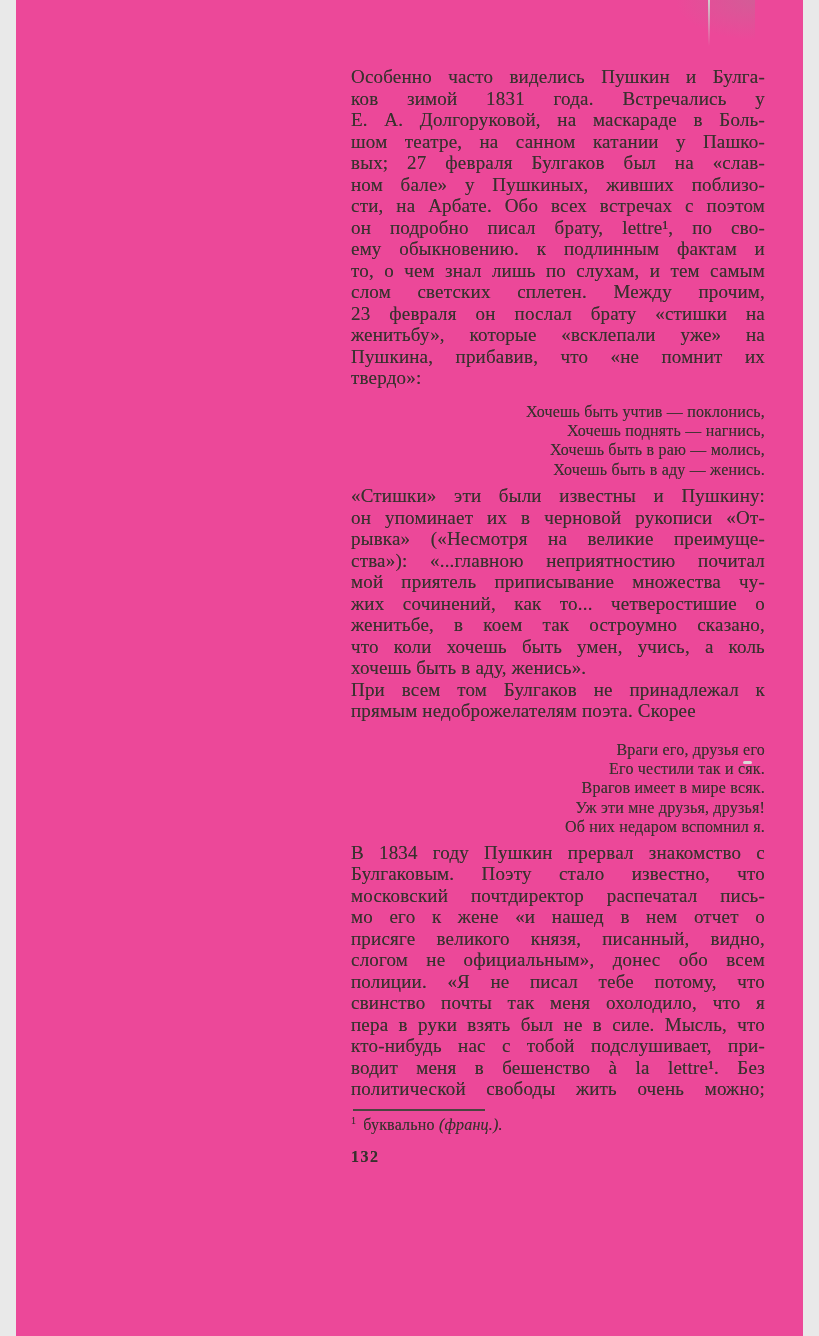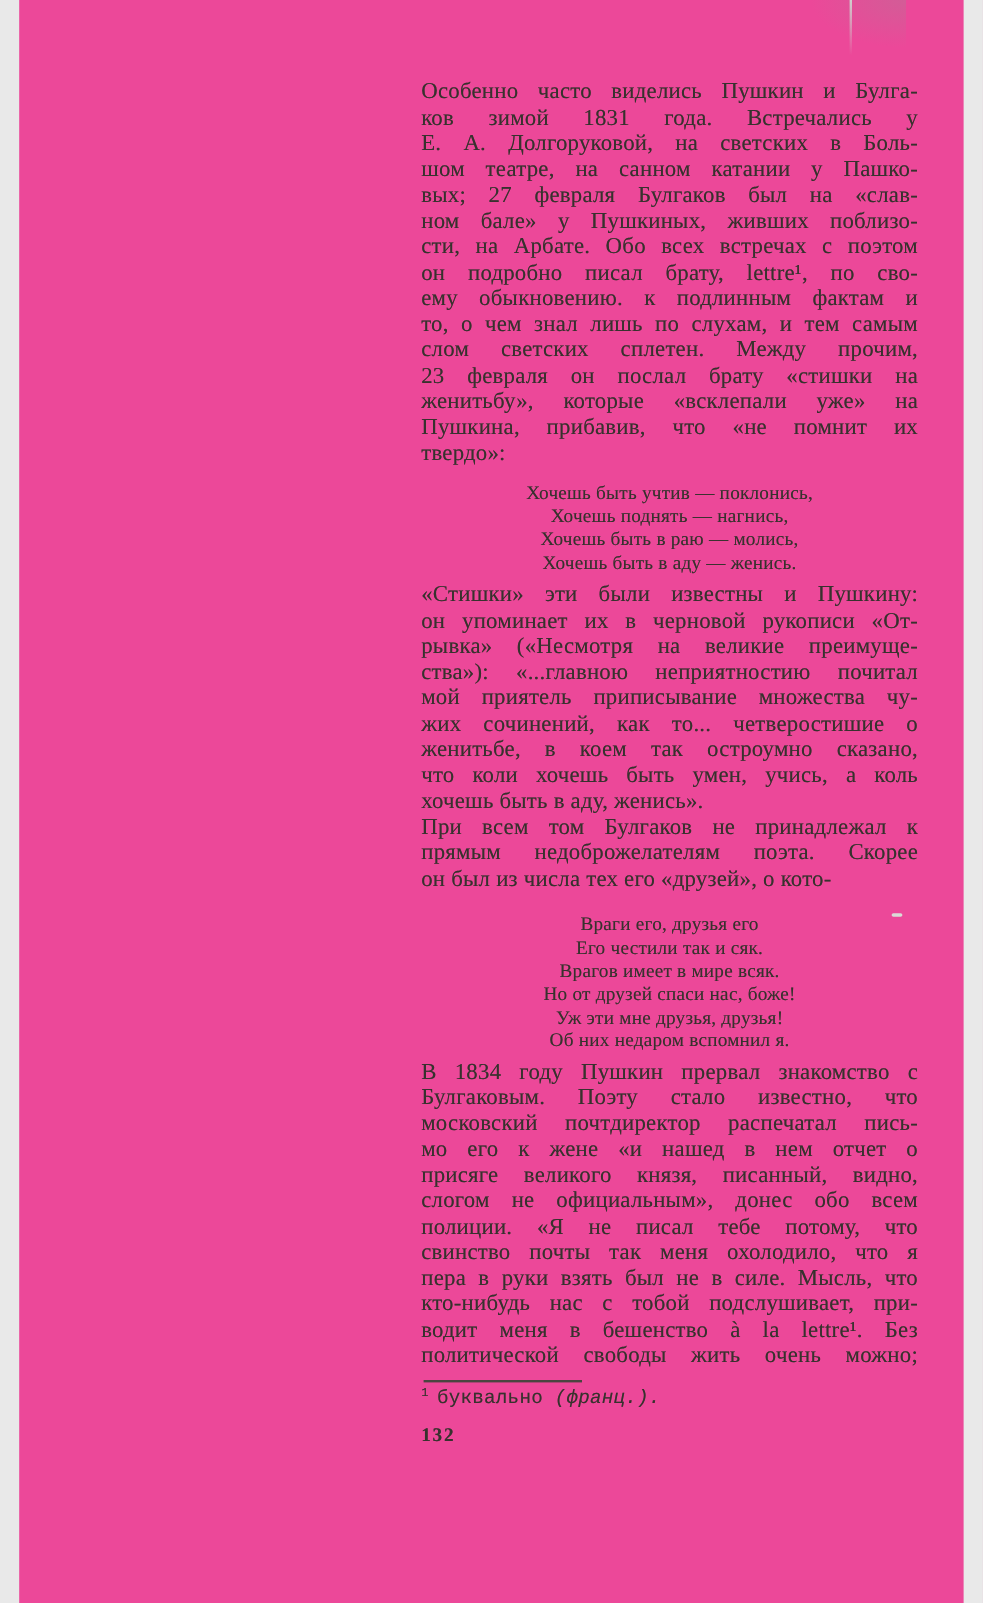--- a/index.html
+++ b/index.html
@@ -33,35 +33,34 @@
   .para{
     font-size:19px;line-height:21.5px;letter-spacing:.2px;
     text-shadow:0 0 .5px rgba(60,50,45,.55);
   }
   .para .line{text-align:justify;text-align-last:justify;white-space:normal;}
   .para:not(.jl) .line:last-child{text-align-last:left;}
   .verse{
     font-size:16px;line-height:19.4px;letter-spacing:.2px;
     text-shadow:0 0 .4px rgba(60,50,45,.5);
   }
-  .verse .line{text-align:center;}
+  .verse .line{text-align:right;}
   .b-para1{margin-top:0;}
   .b-verse1{margin-top:13px;}
   .b-para2{margin-top:6px;}
   .b-para3{margin-top:0;}
   .b-verse2{margin-top:18px;}
   .b-para4{margin-top:5px;}
   .footnote-rule{
     width:132px;height:0;border:0;border-top:2.5px solid #4a4540;
     margin:9px 0 0 2px;
   }
   .footnote{
     font-size:16px;margin-top:4px;letter-spacing:.2px;
     text-shadow:0 0 .4px rgba(60,50,45,.5);
-    font-family:Liberation Mono, monospace;
   }
   .footnote .sup{font-size:10px;vertical-align:super;margin-right:7px;}
   .footnote .it{font-style:italic;}
   .pagenum{
     font-size:16px;font-weight:bold;margin-top:14px;letter-spacing:1.5px;
     text-shadow:0 0 .4px rgba(60,50,45,.6);
   }
 </style>
 </head>
 <body>
@@ -71,21 +70,21 @@
   <div class="corner-shadow"></div>
   <div class="edge-line"></div>
   <div class="speck"></div>
 
   <div class="text-column">
 
     <div id="blocks">
         <div class="block para b-para1">
           <div class="line">Особенно часто виделись Пушкин и Булга-</div>
           <div class="line">ков зимой 1831 года. Встречались у</div>
-          <div class="line">Е. А. Долгоруковой, на светских в Боль-</div>
+          <div class="line">Е. А. Долгоруковой, на маскараде в Боль-</div>
           <div class="line">шом театре, на санном катании у Пашко-</div>
           <div class="line">вых; 27 февраля Булгаков был на «слав-</div>
           <div class="line">ном бале» у Пушкиных, живших поблизо-</div>
           <div class="line">сти, на Арбате. Обо всех встречах с поэтом</div>
           <div class="line">он подробно писал брату, lettre¹, по сво-</div>
           <div class="line">ему обыкновению. к подлинным фактам и</div>
           <div class="line">то, о чем знал лишь по слухам, и тем самым</div>
           <div class="line">слом светских сплетен. Между прочим,</div>
           <div class="line">23 февраля он послал брату «стишки на</div>
           <div class="line">женитьбу», которые «всклепали уже» на</div>
@@ -105,27 +104,25 @@
           <div class="line">ства»): «...главною неприятностию почитал</div>
           <div class="line">мой приятель приписывание множества чу-</div>
           <div class="line">жих сочинений, как то... четверостишие о</div>
           <div class="line">женитьбе, в коем так остроумно сказано,</div>
           <div class="line">что коли хочешь быть умен, учись, а коль</div>
           <div class="line">хочешь быть в аду, женись».</div>
         </div>
         <div class="block para b-para3">
           <div class="line">При всем том Булгаков не принадлежал к</div>
           <div class="line">прямым недоброжелателям поэта. Скорее</div>
-          <div class="line">он был из числа тех его «друзей», о кото-</div>
         </div>
         <div class="block verse b-verse2">
           <div class="line">Враги его, друзья его</div>
           <div class="line">Его честили так и сяк.</div>
           <div class="line">Врагов имеет в мире всяк.</div>
-          <div class="line">Но от друзей спаси нас, боже!</div>
           <div class="line">Уж эти мне друзья, друзья!</div>
           <div class="line">Об них недаром вспомнил я.</div>
         </div>
         <div class="block para b-para4 jl">
           <div class="line">В 1834 году Пушкин прервал знакомство с</div>
           <div class="line">Булгаковым. Поэту стало известно, что</div>
           <div class="line">московский почтдиректор распечатал пись-</div>
           <div class="line">мо его к жене «и нашед в нем отчет о</div>
           <div class="line">присяге великого князя, писанный, видно,</div>
           <div class="line">слогом не официальным», донес обо всем</div>

